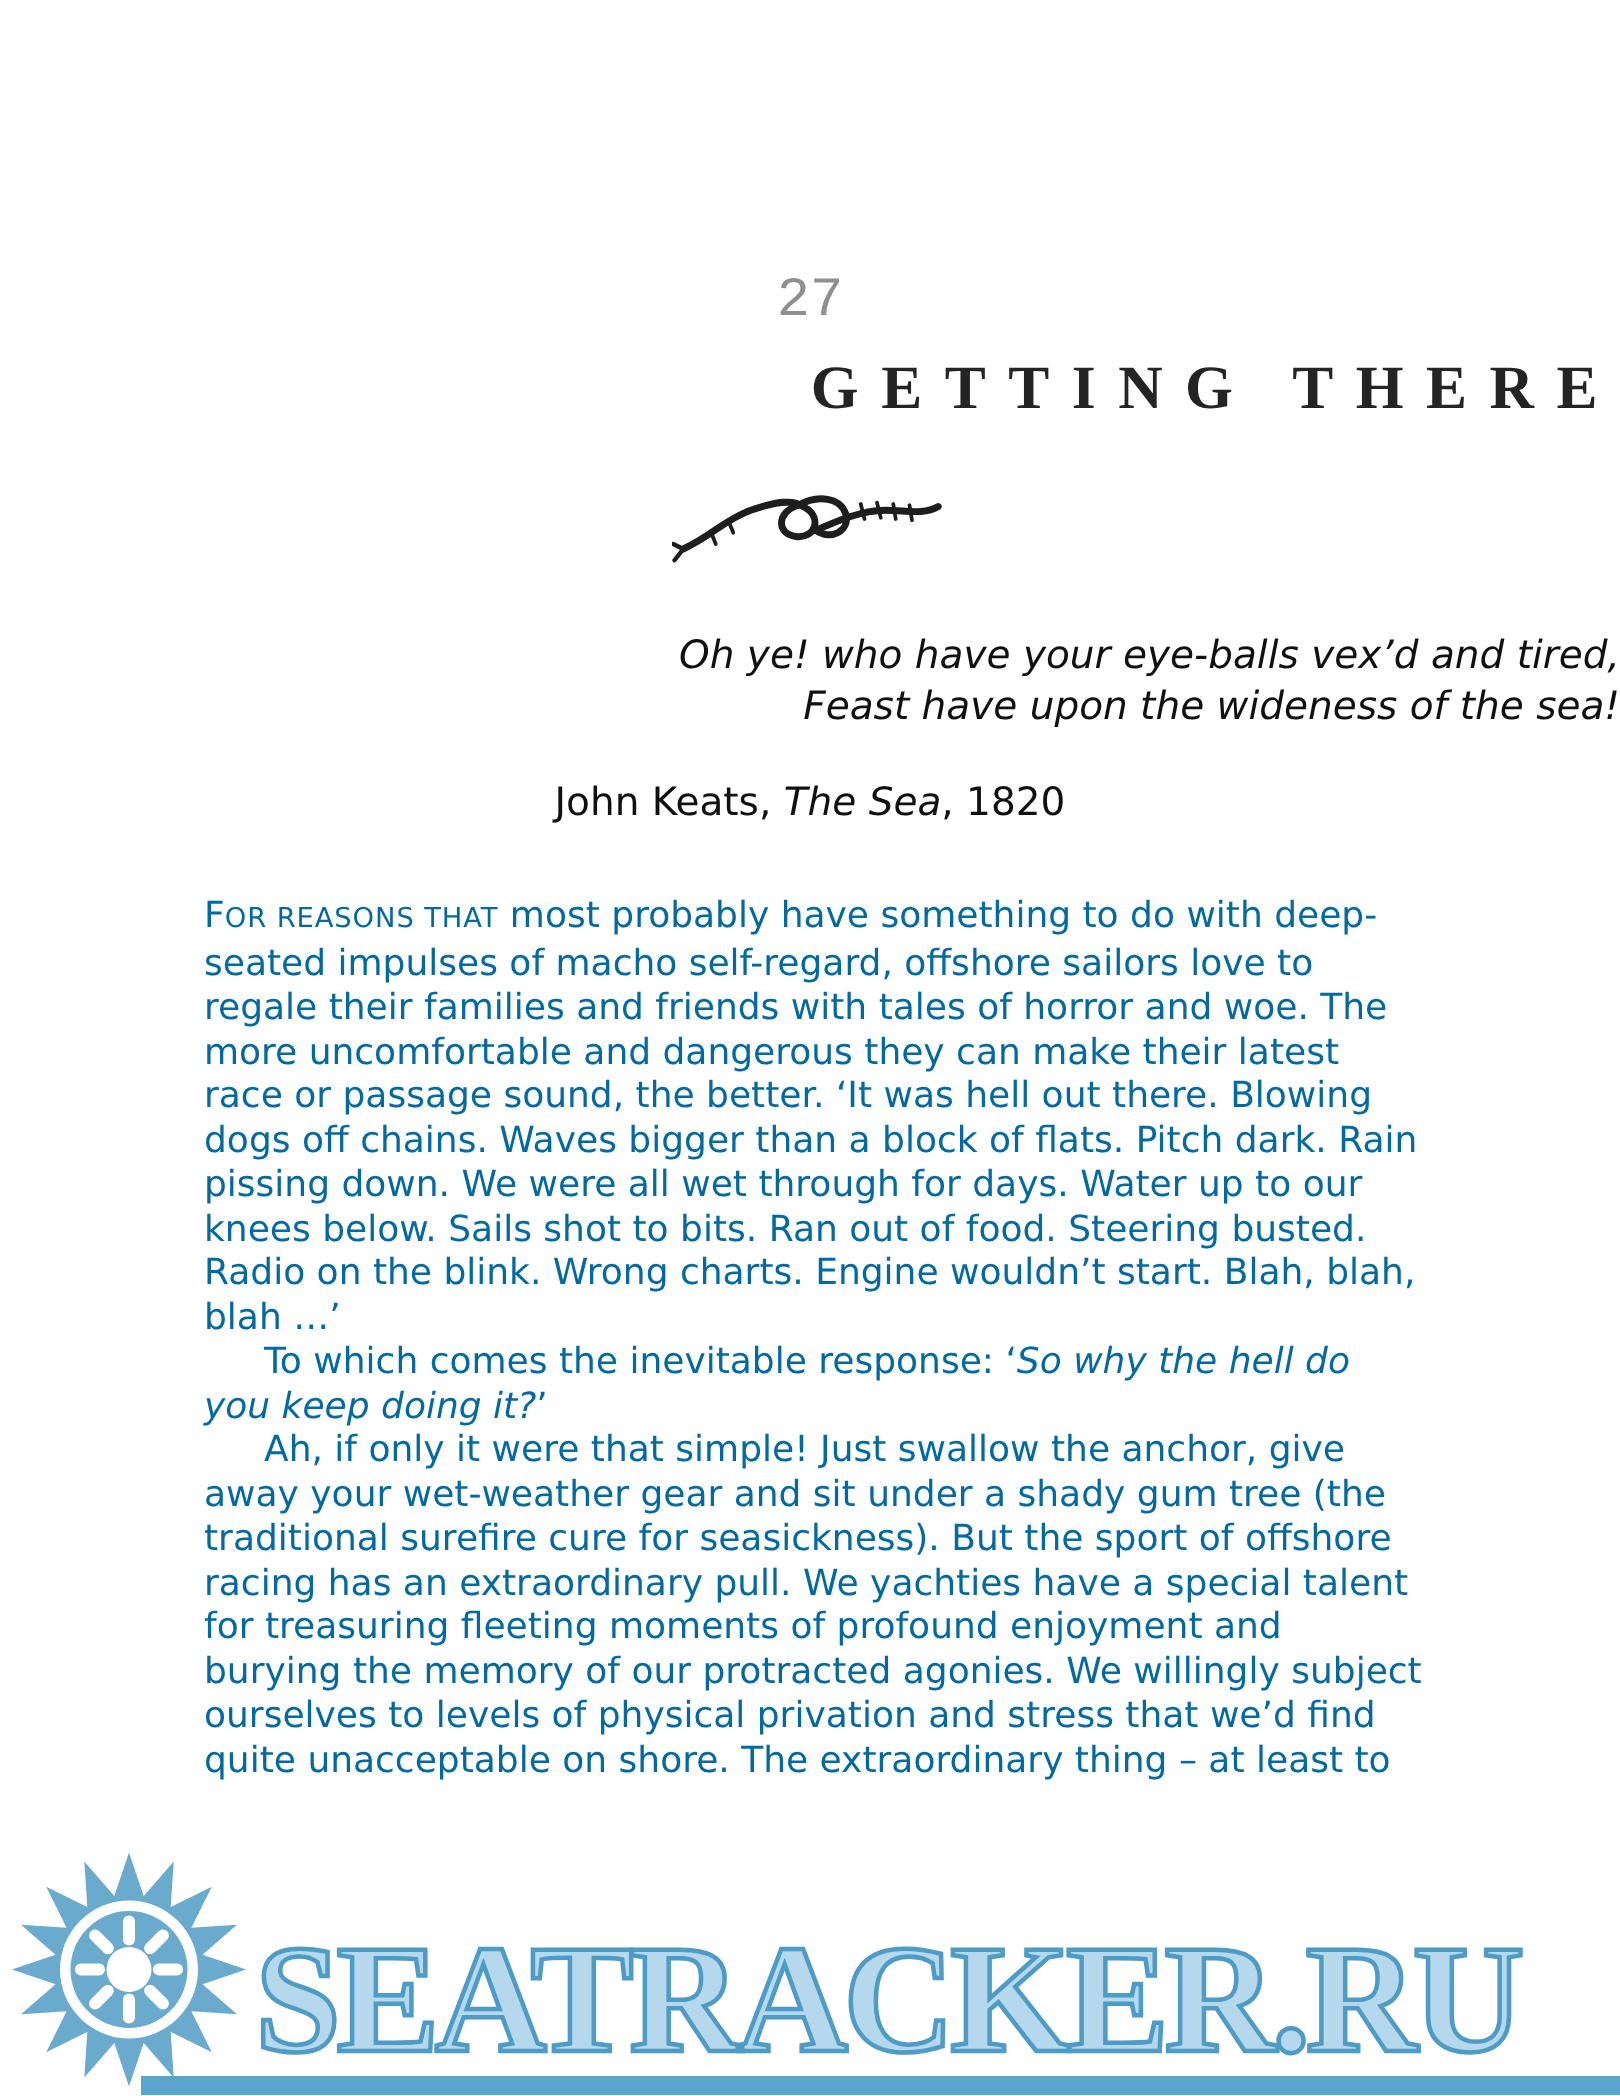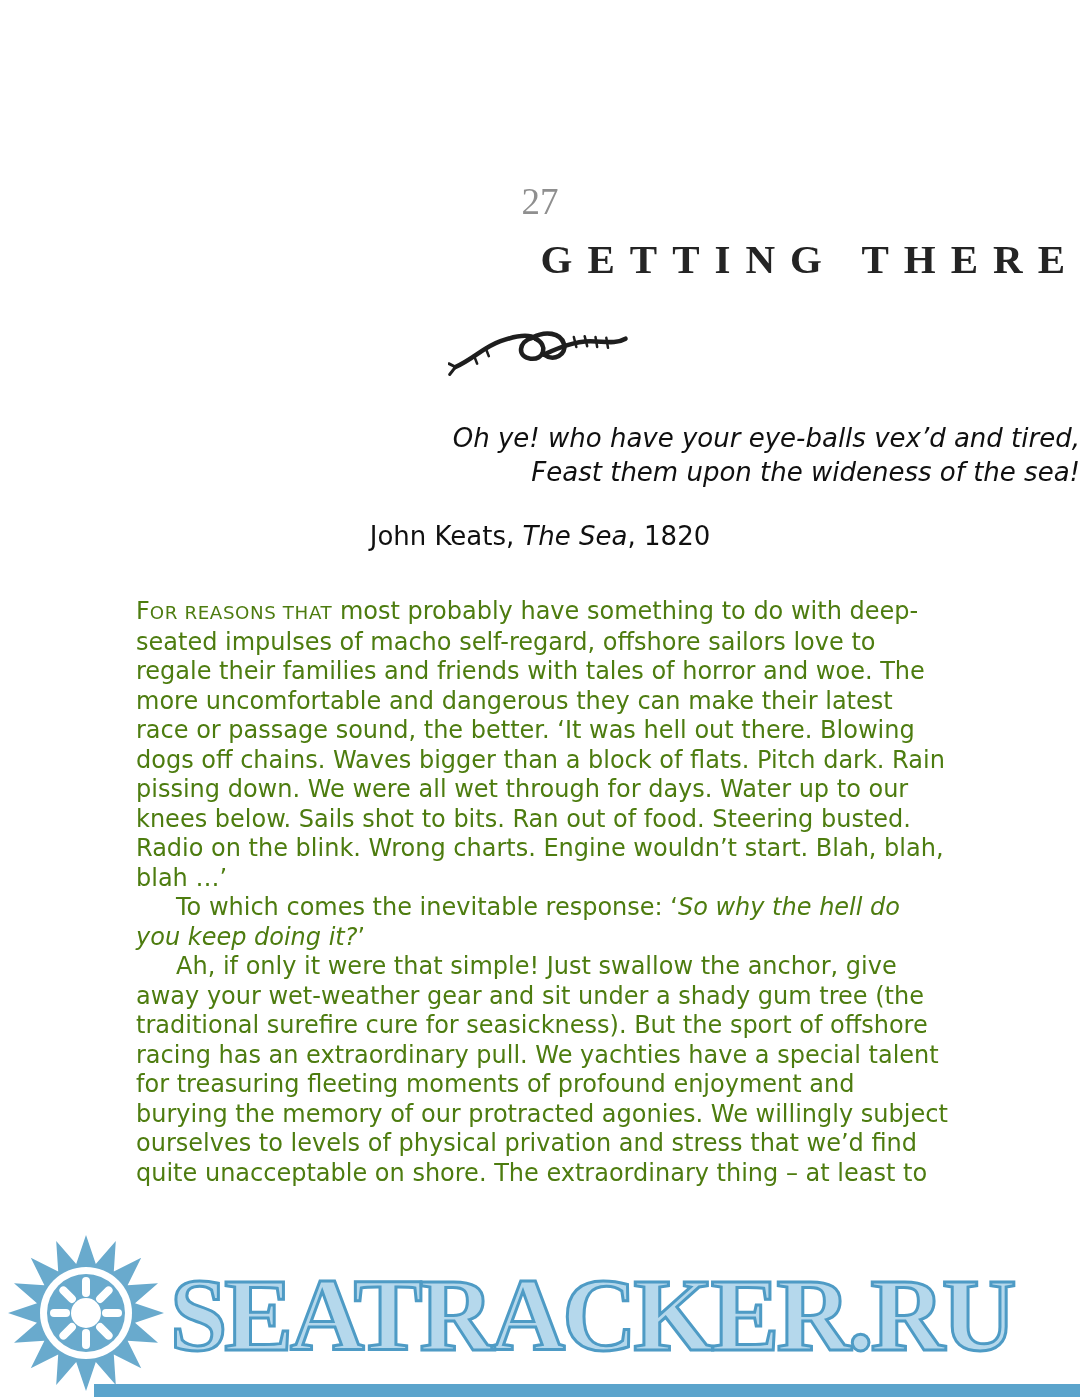--- a/index.html
+++ b/index.html
@@ -2,51 +2,51 @@
 <html><head>
 <meta charset="utf-8">
 <style>
   html,body { margin:0; padding:0; background:#ffffff; }
   .page {
     position:relative; width:1080px; height:1397px; background:#ffffff;
     font-family:"DejaVu Sans", sans-serif; color:#121212; overflow:hidden;
   }
   .chapter-number {
     padding-top:180px; text-align:center;
-    font-family:Liberation Serif, serif; font-size:37px; color:#8f8f8f;
+    font-family:Liberation Mono, monospace; font-size:37px; color:#8f8f8f;
   }
   .chapter-title {
     margin:12px 0 0; text-align:right;
     font-family:"Liberation Serif", serif; font-size:41px; font-weight:600;
     letter-spacing:15px; text-indent:15px; color:#242424;
   }
   .knot-wrap { margin-top:14px; text-align:center; height:100px; }
   .epigraph {
     margin-top:24px; text-align:right; font-style:italic;
     font-size:26px; line-height:34px; color:#101010;
   }
   .attribution { margin-top:32px; text-align:center; font-size:26px; color:#101010; }
   .italic { font-style:italic; }
   .body-text {
     margin-top:46px; margin-left:136px; width:812px;
-    font-size:24px; line-height:29.5px; color:#4d7c0f;
+    font-size:24px; line-height:29.5px; color:#0369a1;
   }
   .body-text p { margin:0; }
   .body-text p.indent { text-indent:40px; }
   .smallcaps { text-transform:uppercase; font-size:0.76em; letter-spacing:0.6px; }
   .watermark {
     position:absolute; left:0; right:0; bottom:0; height:165px;
     display:flex; align-items:flex-end; z-index:5; pointer-events:none;
   }
   .wm-logo { margin:0 0 0 6px; flex:0 0 auto; }
   .wm-text {
     font-family:"Liberation Serif", serif; font-weight:bold;
     font-size:103px; line-height:1; white-space:nowrap;
     color:#b5d8ec; -webkit-text-stroke:3px #4e9bc5;
-    letter-spacing:-3px; margin-left:4px; margin-bottom:30px;
+    letter-spacing:-3px; margin-left:4px; margin-bottom:12px;
   }
   .wm-bar {
     position:absolute; left:94px; right:0; bottom:0; height:13px;
     background:#5ba4cc;
   }
 </style>
 </head>
 <body>
 
 <div class="page">
@@ -64,21 +64,21 @@
         <path d="M114,69 C130,62 150,53 170,53 C186,53 200,57 212,50"></path>
         <path d="M8,84 L1,93 M8,84 L0,80" stroke-width="3.5"></path>
         <path d="M30,70 L34,80 M44,61 L48,71" stroke-width="3"></path>
         <path d="M150,48 L153,60 M163,47 L166,59 M176,48 L178,60 M189,49 L191,61" stroke-width="3"></path>
       </g>
     </svg>
   </div>
 
   <div class="epigraph">
     <div>Oh ye! who have your eye-balls vex’d and tired,</div>
-    <div>Feast them upon the wideness of the sea!</div>
+    <div>Feast have upon the wideness of the sea!</div>
   </div>
 
   <div class="attribution"><span>John Keats, </span><span class="italic">The Sea</span><span>, 1820</span></div>
 
   <div class="body-text">
     <p><span>F</span><span class="smallcaps">or reasons that</span><span> most probably have something to do with deep-seated impulses of macho self-regard, offshore sailors love to regale their families and friends with tales of horror and woe. The more uncomfortable and dangerous they can make their latest race or passage sound, the better. ‘It was hell out there. Blowing dogs off chains. Waves bigger than a block of flats. Pitch dark. Rain pissing down. We were all wet through for days. Water up to our knees below. Sails shot to bits. Ran out of food. Steering busted. Radio on the blink. Wrong charts. Engine wouldn’t start. Blah, blah, blah …’</span></p>
     <p class="indent"><span>To which comes the inevitable response: ‘</span><span class="italic">So why the hell do you keep doing it?</span><span>’</span></p>
     <p class="indent">Ah, if only it were that simple! Just swallow the anchor, give away your wet-weather gear and sit under a shady gum tree (the traditional surefire cure for seasickness). But the sport of offshore racing has an extraordinary pull. We yachties have a special talent for treasuring fleeting moments of profound enjoyment and burying the memory of our protracted agonies. We willingly subject ourselves to levels of physical privation and stress that we’d find quite unacceptable on shore. The extraordinary thing – at least to</p>
   </div>
 

